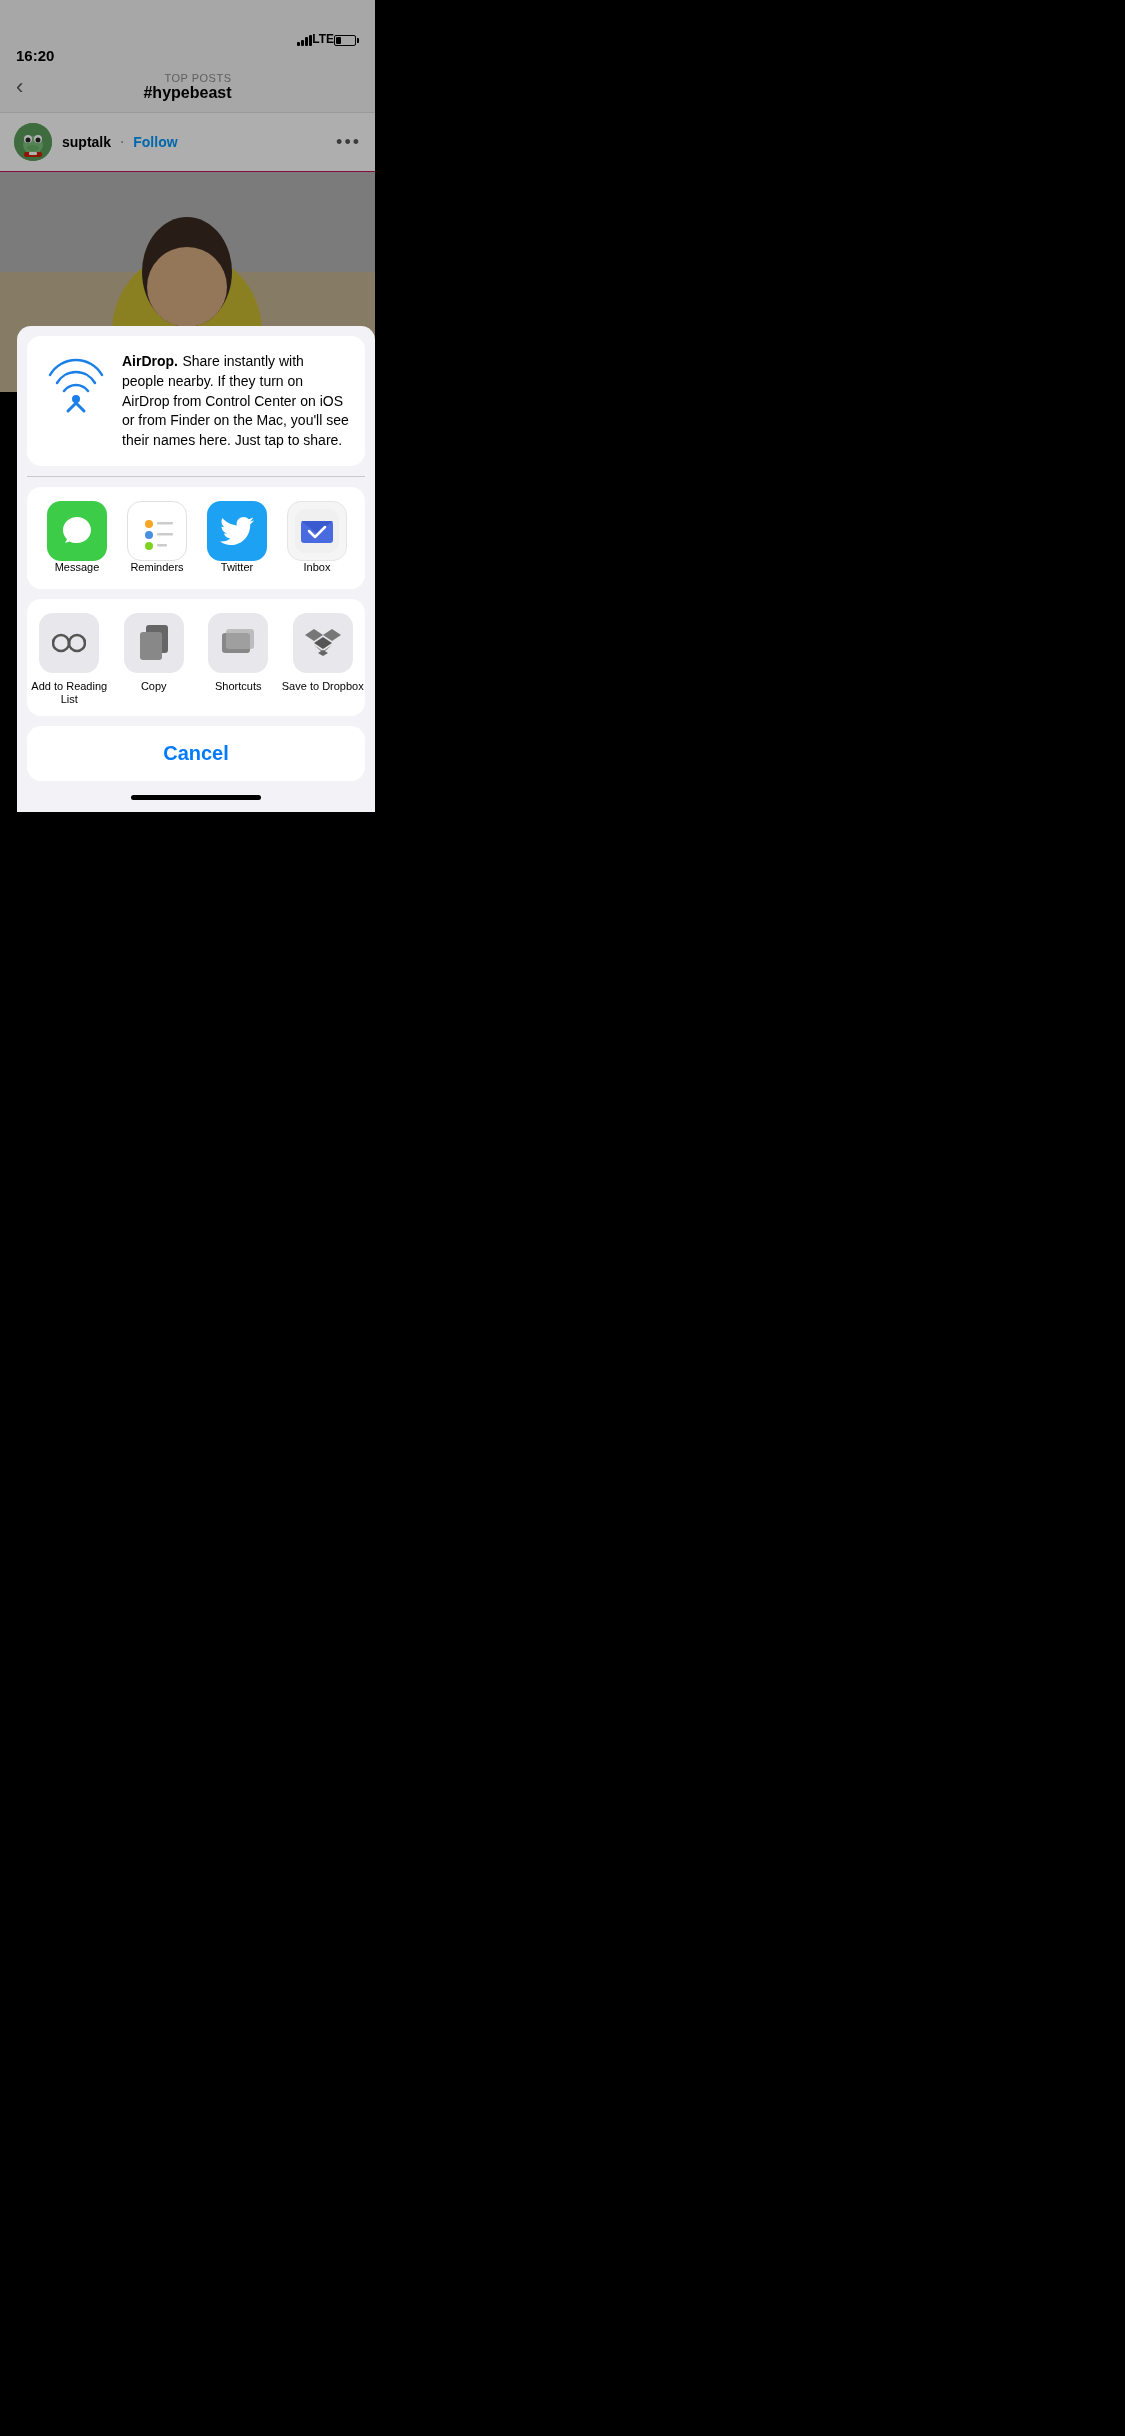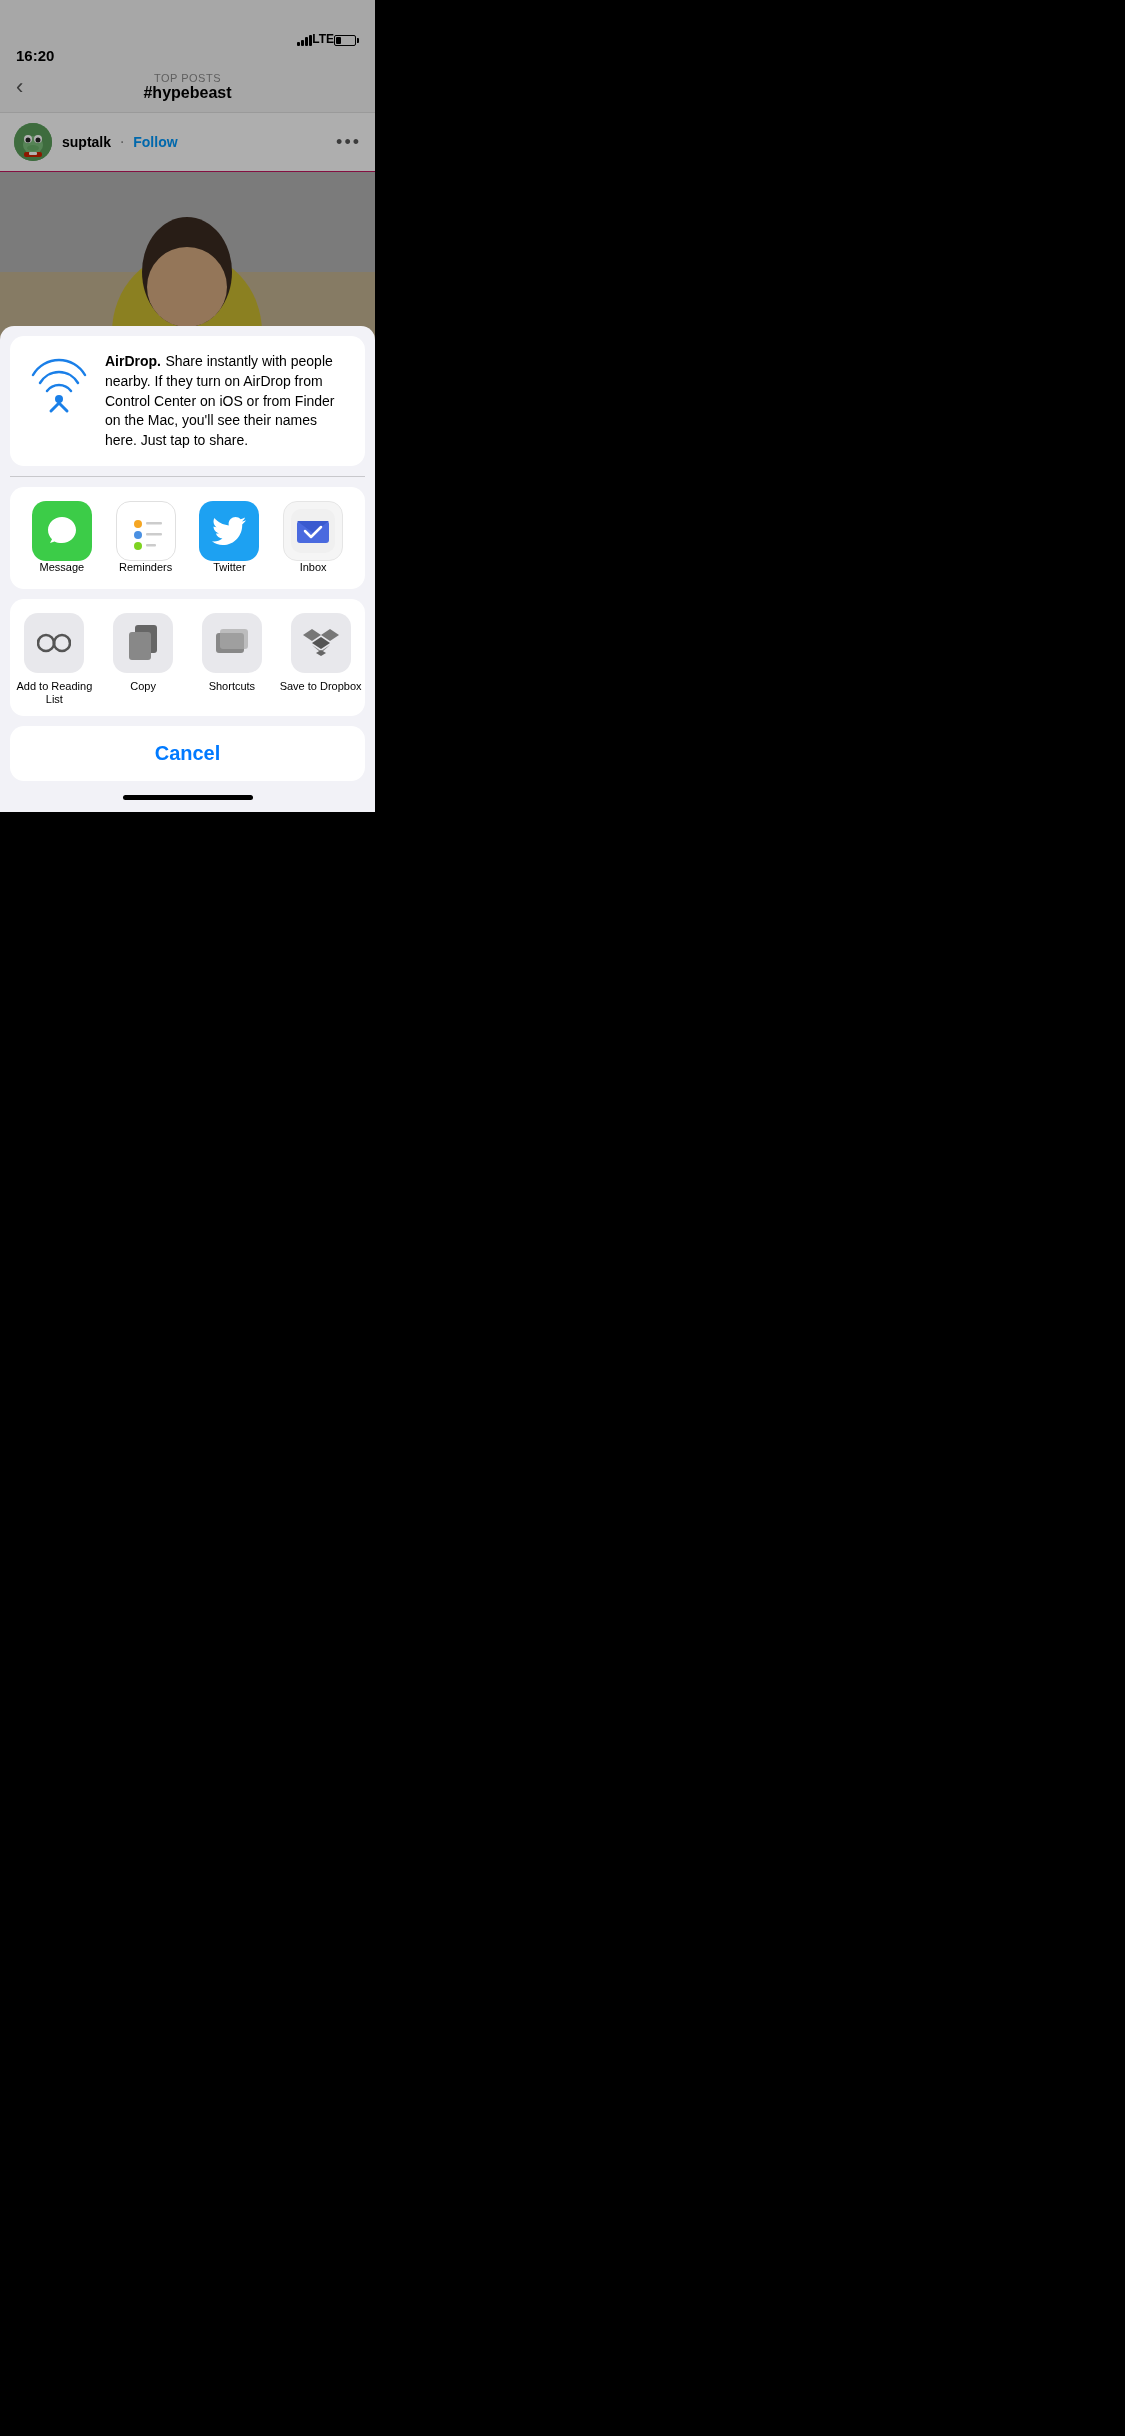--- a/index.html
+++ b/index.html
@@ -88,21 +88,21 @@
       border-bottom: 1px solid #ddd;
     }
     .nav-back {
       position: absolute;
       left: 16px;
       font-size: 22px;
       color: #555;
       font-weight: 300;
     }
     .nav-title-area {
-      text-align: center;
+      text-align: right;
     }
     .nav-top-label {
       font-size: 11px;
       color: #888;
       font-weight: 500;
       letter-spacing: 0.5px;
       text-transform: uppercase;
     }
     .nav-main-title {
       font-size: 16px;
@@ -175,21 +175,21 @@
       right: 0;
       bottom: 0;
       background: rgba(0,0,0,0.3);
       z-index: 20;
     }
 
     
     .share-sheet {
       position: absolute;
       bottom: 0;
-      left: 0;
+      left: 17px;
       right: 0;
       z-index: 30;
       background: transparent;
     }
 
     .share-main-panel {
       background: #f2f2f7;
       border-radius: 14px 14px 0 0;
       overflow: hidden;
     }

